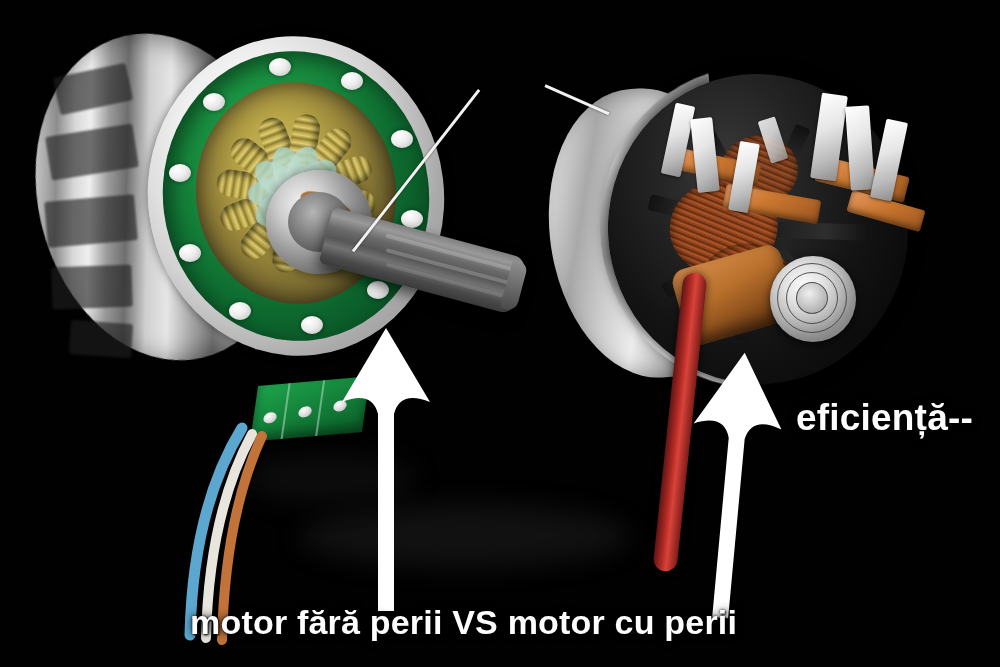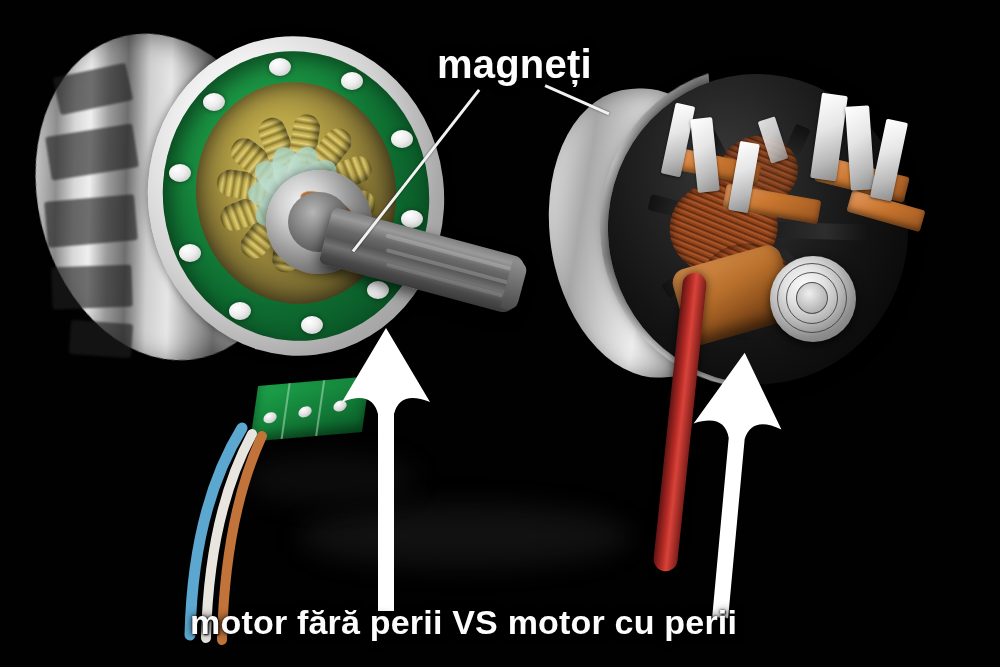--- a/index.html
+++ b/index.html
@@ -382,16 +382,16 @@
       <path d="M46,0 L90,74 Q60,62 54,86 L54,283 L38,283 L38,86 Q32,62 2,74 Z" fill="#ffffff"></path>
     </svg>
   </div>
 
   <div class="arrow" style="left:678px;top:352px;transform:rotate(4deg);transform-origin:50% 100%;">
     <svg width="92" height="268" viewBox="0 0 92 268">
       <path d="M48,0 L90,74 Q60,62 54,86 L50,266 L34,266 L38,86 Q32,62 2,74 Z" fill="#ffffff"></path>
     </svg>
   </div>
 
-  <div class="label" id="lbl-magneti">magneți</div>
+  <div class="label" id="lbl-eff-minus">eficiență--</div>
   <div class="label" id="lbl-caption">motor fără perii VS motor cu perii</div>
 
 </div>
 
 </body></html>

